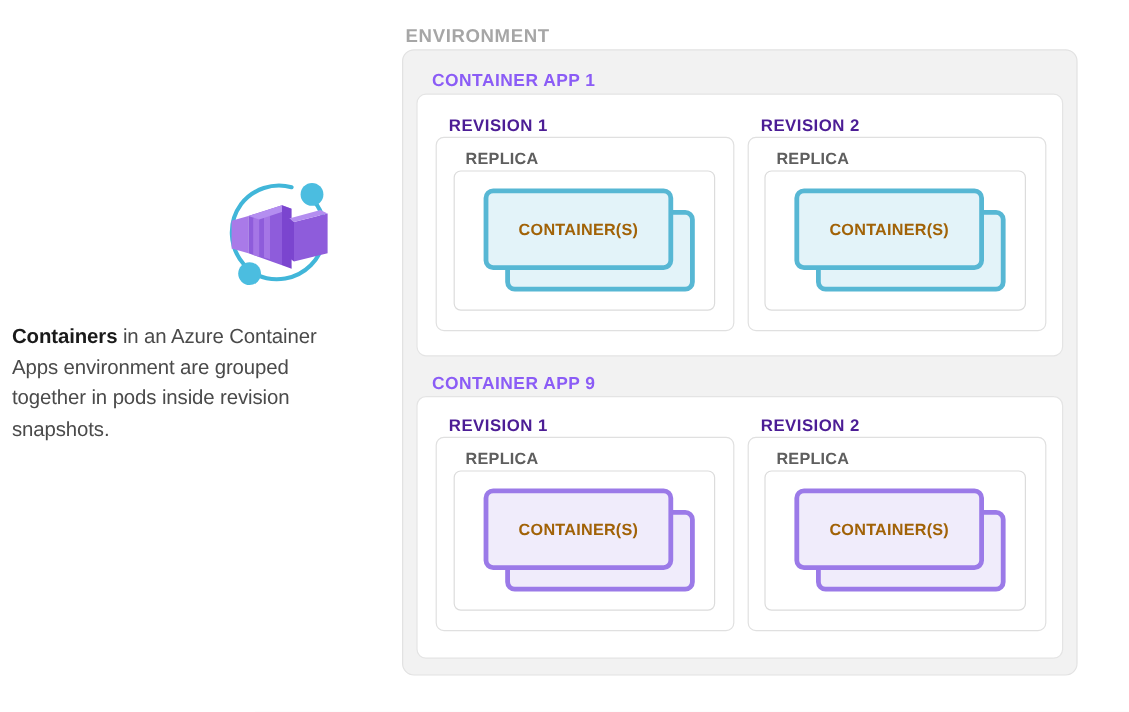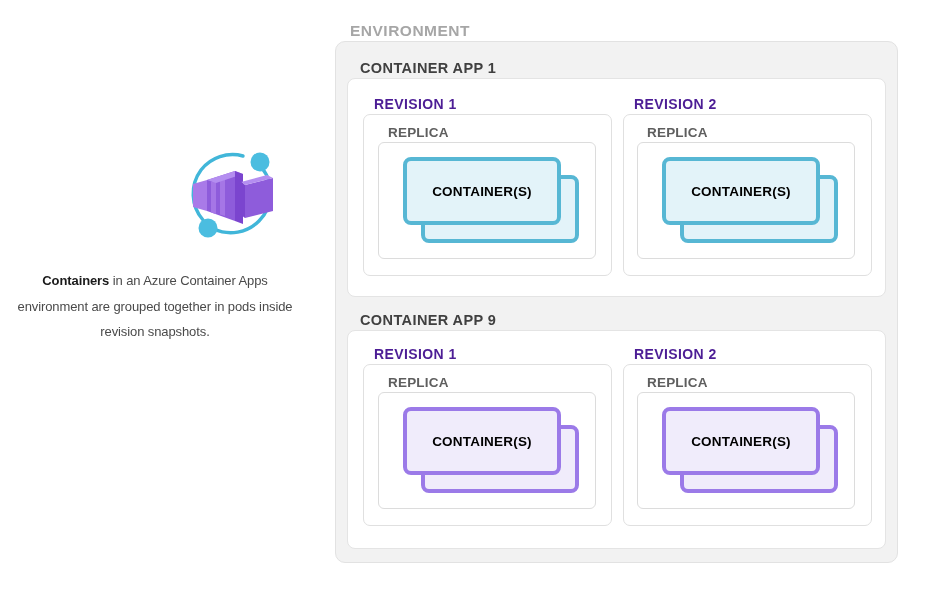--- a/index.html
+++ b/index.html
@@ -29,22 +29,22 @@
     left: 183px;
     top: 145px;
     width: 100px;
     height: 100px;
   }
   #caption {
     position: absolute;
     left: 10px;
     top: 268px;
     width: 290px;
-    text-align: center;
-    font-size: 13px;
+    text-align: left;
+    font-size: 17px;
     line-height: 25.5px;
     color: #4a4a4a;
     font-family: "Liberation Sans", sans-serif;
     letter-spacing: -0.1px;
   }
   #caption .strong {
     font-weight: bold;
     color: #1a1a1a;
   }
 
@@ -58,21 +58,21 @@
   }
 
   .box-label {
     position: absolute;
     font-family: "Liberation Sans", sans-serif;
     white-space: nowrap;
   }
 
   
   #environment-label {
-    left: 350px;
+    left: 338px;
     top: 22px;
     font-size: 15.5px;
     font-weight: 600;
     color: #a6a6a6;
     letter-spacing: 0.5px;
   }
   #environment-box {
     position: absolute;
     left: 335px;
     top: 41px;
@@ -81,21 +81,21 @@
     background: #f2f2f2;
     border: 1px solid #e2e2e2;
     border-radius: 10px;
     box-sizing: border-box;
   }
 
   
   .app-label {
     font-size: 14.5px;
     font-weight: 600;
-    color: #404040;
+    color: #8b5cf6;
     letter-spacing: 0.4px;
   }
   .app-box {
     position: absolute;
     background: #ffffff;
     border: 1px solid #e4e4e4;
     border-radius: 8px;
     box-sizing: border-box;
   }
   #app1-label { left: 360px; top: 60px; }
@@ -174,21 +174,21 @@
     width: 158px;
     height: 68px;
     display: flex;
     align-items: center;
     justify-content: center;
   }
   .container-card .label {
     font-family: "Liberation Sans", sans-serif;
     font-size: 13.5px;
     font-weight: 600;
-    color: #000000;
+    color: #a16207;
     letter-spacing: 0.2px;
     white-space: nowrap;
   }
   .teal .container-card { border-color: #57b7d4; background: #e3f3f9; }
   .purple .container-card { border-color: #9b7ae8; background: #f0ecfb; }
 
   #stack-1a { left: 403px; top: 157px; }
   #stack-2a { left: 662px; top: 157px; }
   #stack-1b { left: 403px; top: 407px; }
   #stack-2b { left: 662px; top: 407px; }

